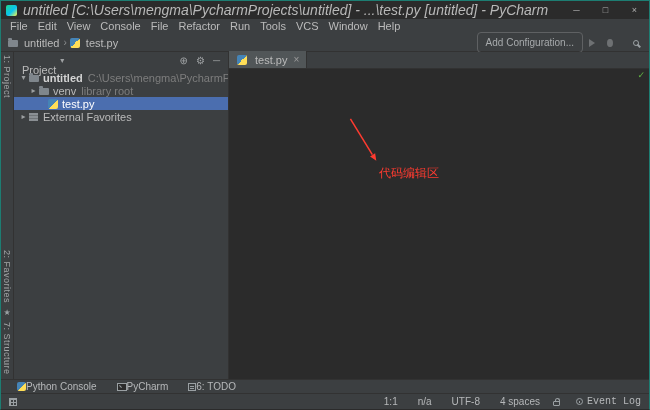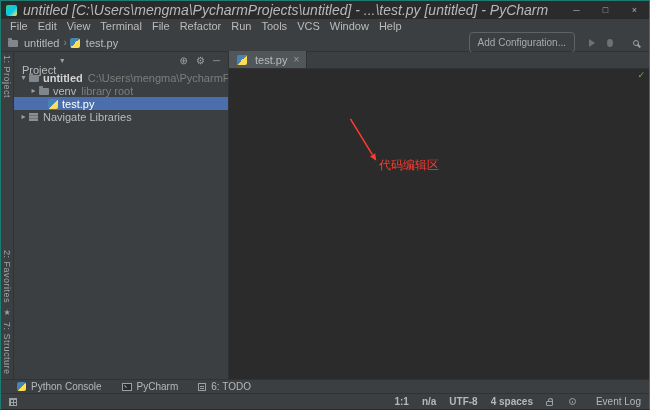--- a/index.html
+++ b/index.html
@@ -23,21 +23,21 @@
   
   .menubar { height:15px; flex:0 0 15px; background:#3c3f41; display:flex; align-items:center; padding-left:4px;text-align:right; }
   .menu-item { padding:0 5px; font-size:11px; color:#bbbbbb; line-height:15px; }
   
   .navbar { height:18px; flex:0 0 18px; background:#3c3f41; border-bottom:1px solid #323232;
     display:flex; align-items:center; padding:0 6px; }
   .crumb { font-size:11px; color:#bbbbbb; margin:0 2px; }
   .crumb-sep { color:#8a8d8f; font-size:10px; margin:0 2px; }
   .navbar .spacer { flex:1; }
   .add-config { border:1px solid #5f6163; border-radius:4px; padding:4px 8px; font-size:10px;
-    color:#a7aaac; background:transparent; margin-right:8px; white-space:nowrap; }
+    color:#a7aaac; background:transparent; white-space:nowrap; }
   .icon-play { width:0; height:0; border-left:6px solid #6e7173; border-top:4px solid transparent;
     border-bottom:4px solid transparent; margin:0 6px; }
   .icon-bug { width:6px; height:8px; background:#6e7173; border-radius:50% / 55%; margin:0 6px; }
   .icon-search { width:6px; height:6px; border:1.5px solid #9aa0a3; border-radius:50%; position:relative; margin:0 4px 0 14px; }
   .icon-search::after { content:''; position:absolute; width:4px; height:1.5px; background:#9aa0a3;
     transform:rotate(45deg); right:-3px; bottom:-2px; }
   
   .main { flex:1; display:flex; min-height:0; }
   .stripe { width:13px; background:#3c3f41; border-right:1px solid #323232;
     display:flex; flex-direction:column; align-items:center; padding-top:3px; position:relative; }
@@ -69,63 +69,63 @@
   .pl0 { padding-left:5px; } .pl1 { padding-left:15px; } .pl2 { padding-left:33px; }
   
   .editor-area { flex:1; display:flex; flex-direction:column; min-width:0; }
   .tabbar { height:17px; flex:0 0 17px; background:#3c3f41; border-bottom:1px solid #323232; display:flex; align-items:flex-end; }
   .tab { height:17px; background:#515658; display:flex; align-items:center; padding:0 7px; gap:4px; border-right:1px solid #323232; }
   .tab-label { font-size:11px; color:#bbbbbb; }
   .tab-close { font-size:10px; color:#9b9b9b; margin-left:2px; }
   .editor { flex:1; background:#2b2b2b; position:relative; }
   .inspection-check { position:absolute; top:1px; right:4px; font-size:9px; color:#62b543; }
   .annotation-svg { position:absolute; inset:0; width:100%; height:100%; }
-  .annotation-label { position:absolute; left:150px; top:88px; font-size:12px; color:#ff3b30; white-space:nowrap; }
+  .annotation-label { position:absolute; left:150px; top:96px; font-size:12px; color:#ff3b30; white-space:nowrap; }
   
   .bottombar { height:14px; flex:0 0 14px; background:#3c3f41; border-top:1px solid #323232;
     display:flex; align-items:center; gap:20px; padding-left:16px; }
-  .tool-btn { display:flex; align-items:center; gap:5px; font-size:10px; color:#b6b8ba; }
+  .tool-btn { display:flex; align-items:center; font-size:10px; color:#b6b8ba; }
   .icon-pyconsole { width:9px; height:9px; border-radius:2px; background:linear-gradient(135deg,#4584b6 50%,#ffde57 50%); }
   .icon-terminal { width:10px; height:8px; background:#2b2b2b; border:1px solid #9aa0a3; position:relative; }
   .icon-terminal::before { content:''; position:absolute; left:1px; top:2px; width:3px; height:1px; background:#9aa0a3; transform:rotate(45deg); }
   .icon-todo { width:8px; height:8px; border:1px solid #9aa0a3; position:relative; }
   .icon-todo::before { content:''; position:absolute; left:1px; top:2px; width:4px; height:1px; background:#9aa0a3; box-shadow:0 2px 0 #9aa0a3; }
   
   .statusbar { height:16px; flex:0 0 16px; background:#3c3f41; border-top:1px solid #323232;
     display:flex; align-items:center; padding:0 8px; font-size:10px; color:#b6b8ba; }
   .icon-grid { width:8px; height:8px; border:1px solid #9aa0a3;
     background-image:linear-gradient(#9aa0a3 1px,transparent 1px),linear-gradient(90deg,#9aa0a3 1px,transparent 1px);
     background-size:3px 3px; }
   .statusbar .spacer { flex:1; }
-  .status-item { margin-left:13px; white-space:nowrap;font-weight:bold; }
+  .status-item { margin-left:20px; white-space:nowrap; }
   .icon-lock { width:7px; height:5px; border:1px solid #9aa0a3; border-radius:1px; position:relative; margin-left:13px; margin-top:3px; }
   .icon-lock::before { content:''; position:absolute; top:-4px; left:1px; width:3px; height:3px;
     border:1px solid #9aa0a3; border-bottom:none; border-radius:3px 3px 0 0; }
   .icon-eventlog { width:7px; height:7px; border:1px solid #9aa0a3; border-radius:50%; position:relative; margin-left:16px; }
   .icon-eventlog::before { content:''; position:absolute; left:2px; top:2px; width:1px; height:2px; background:#9aa0a3; }
-  .eventlog-label { margin-left:20px; }
+  .eventlog-label { margin-left:4px;font-family:Liberation Mono, monospace; }
 </style>
 </head>
 <body>
 
 <div class="titlebar">
   <span class="app-icon"></span>
   <span class="title-text">untitled [C:\Users\mengma\PycharmProjects\untitled] - ...\test.py [untitled] - PyCharm</span>
   <div class="win-controls">
     <span class="win-btn">─</span>
     <span class="win-btn">□</span>
     <span class="win-btn">×</span>
   </div>
 </div>
 
 <div class="menubar">
   <span class="menu-item">File</span>
   <span class="menu-item">Edit</span>
   <span class="menu-item">View</span>
-  <span class="menu-item">Terminal</span>
+  <span class="menu-item">Console</span>
   <span class="menu-item">File</span>
   <span class="menu-item">Refactor</span>
   <span class="menu-item">Run</span>
   <span class="menu-item">Tools</span>
   <span class="menu-item">VCS</span>
   <span class="menu-item">Window</span>
   <span class="menu-item">Help</span>
 </div>
 
 <div class="navbar">
@@ -174,21 +174,21 @@
         <span>venv</span>
         <span class="t-dim">library root</span>
       </div>
       <div class="tree-row pl2 selected">
         <span class="icon-pyfile"></span>
         <span>test.py</span>
       </div>
       <div class="tree-row pl0">
         <span class="tw-arrow">▸</span>
         <span class="icon-lib"></span>
-        <span>Navigate Libraries</span>
+        <span>External Favorites</span>
       </div>
     </div>
   </div>
 
   <div class="editor-area">
     <div class="tabbar">
       <div class="tab">
         <span class="icon-pyfile"></span>
         <span class="tab-label">test.py</span>
         <span class="tab-close">×</span>

